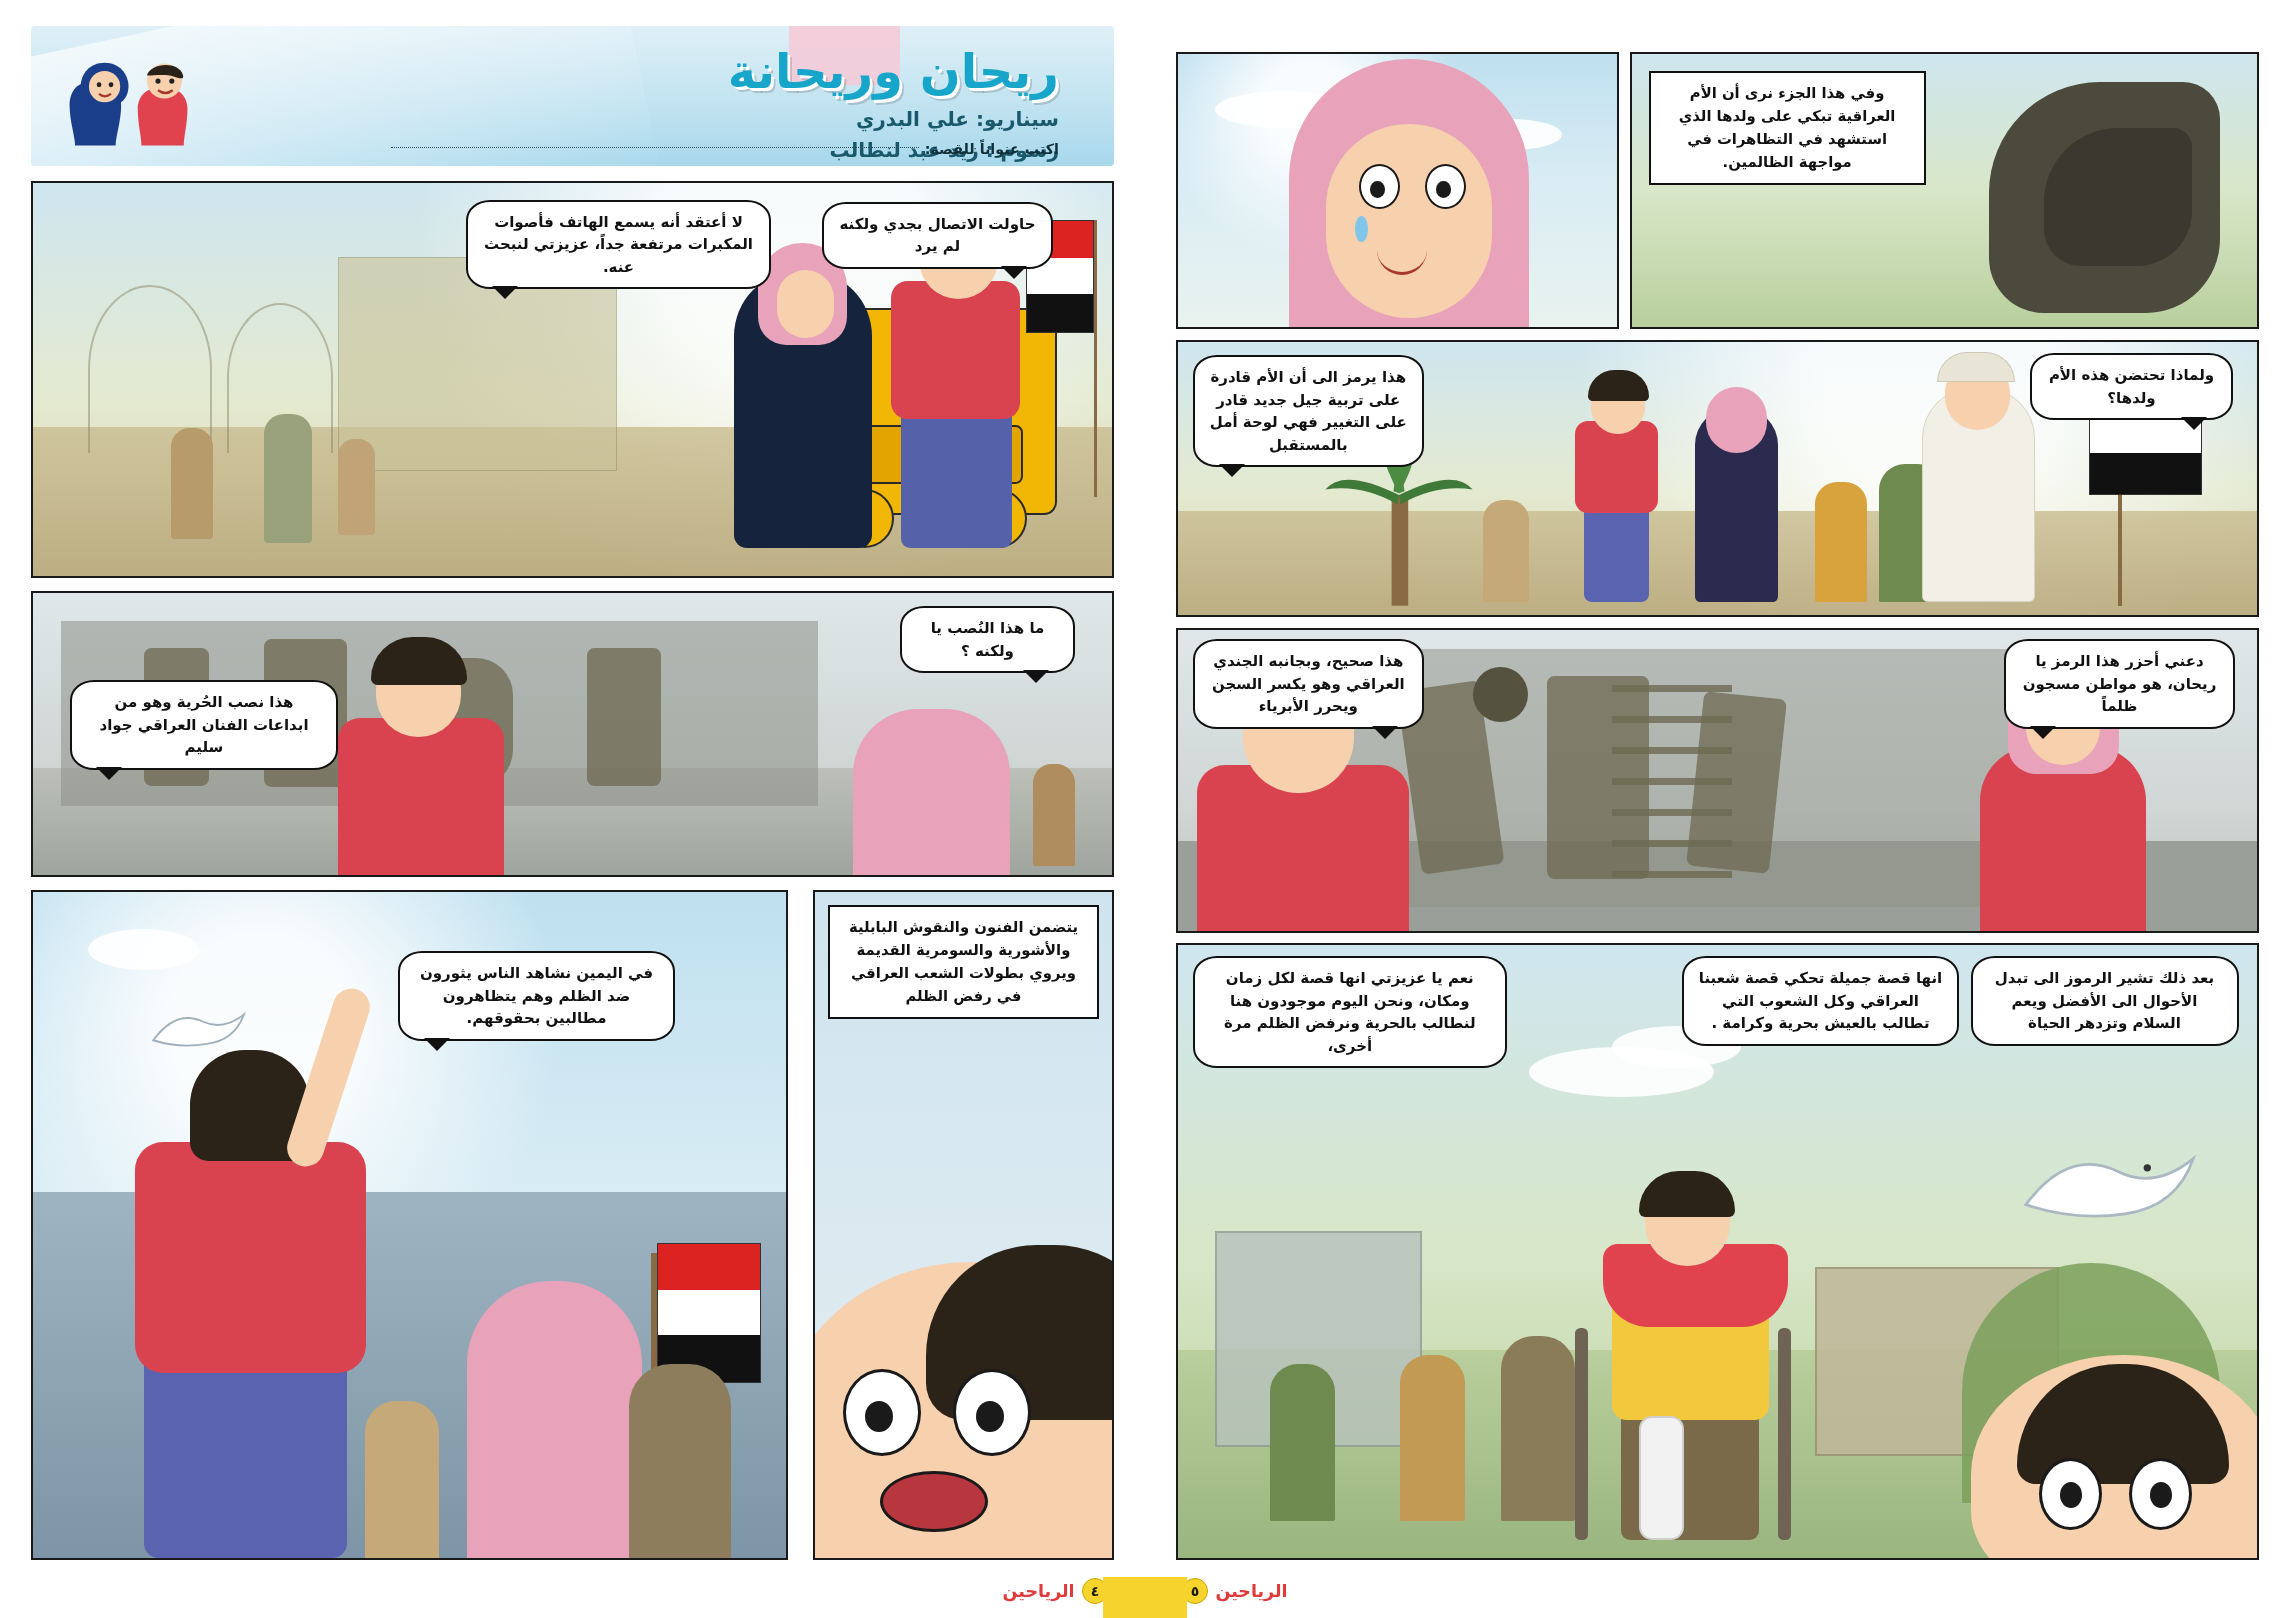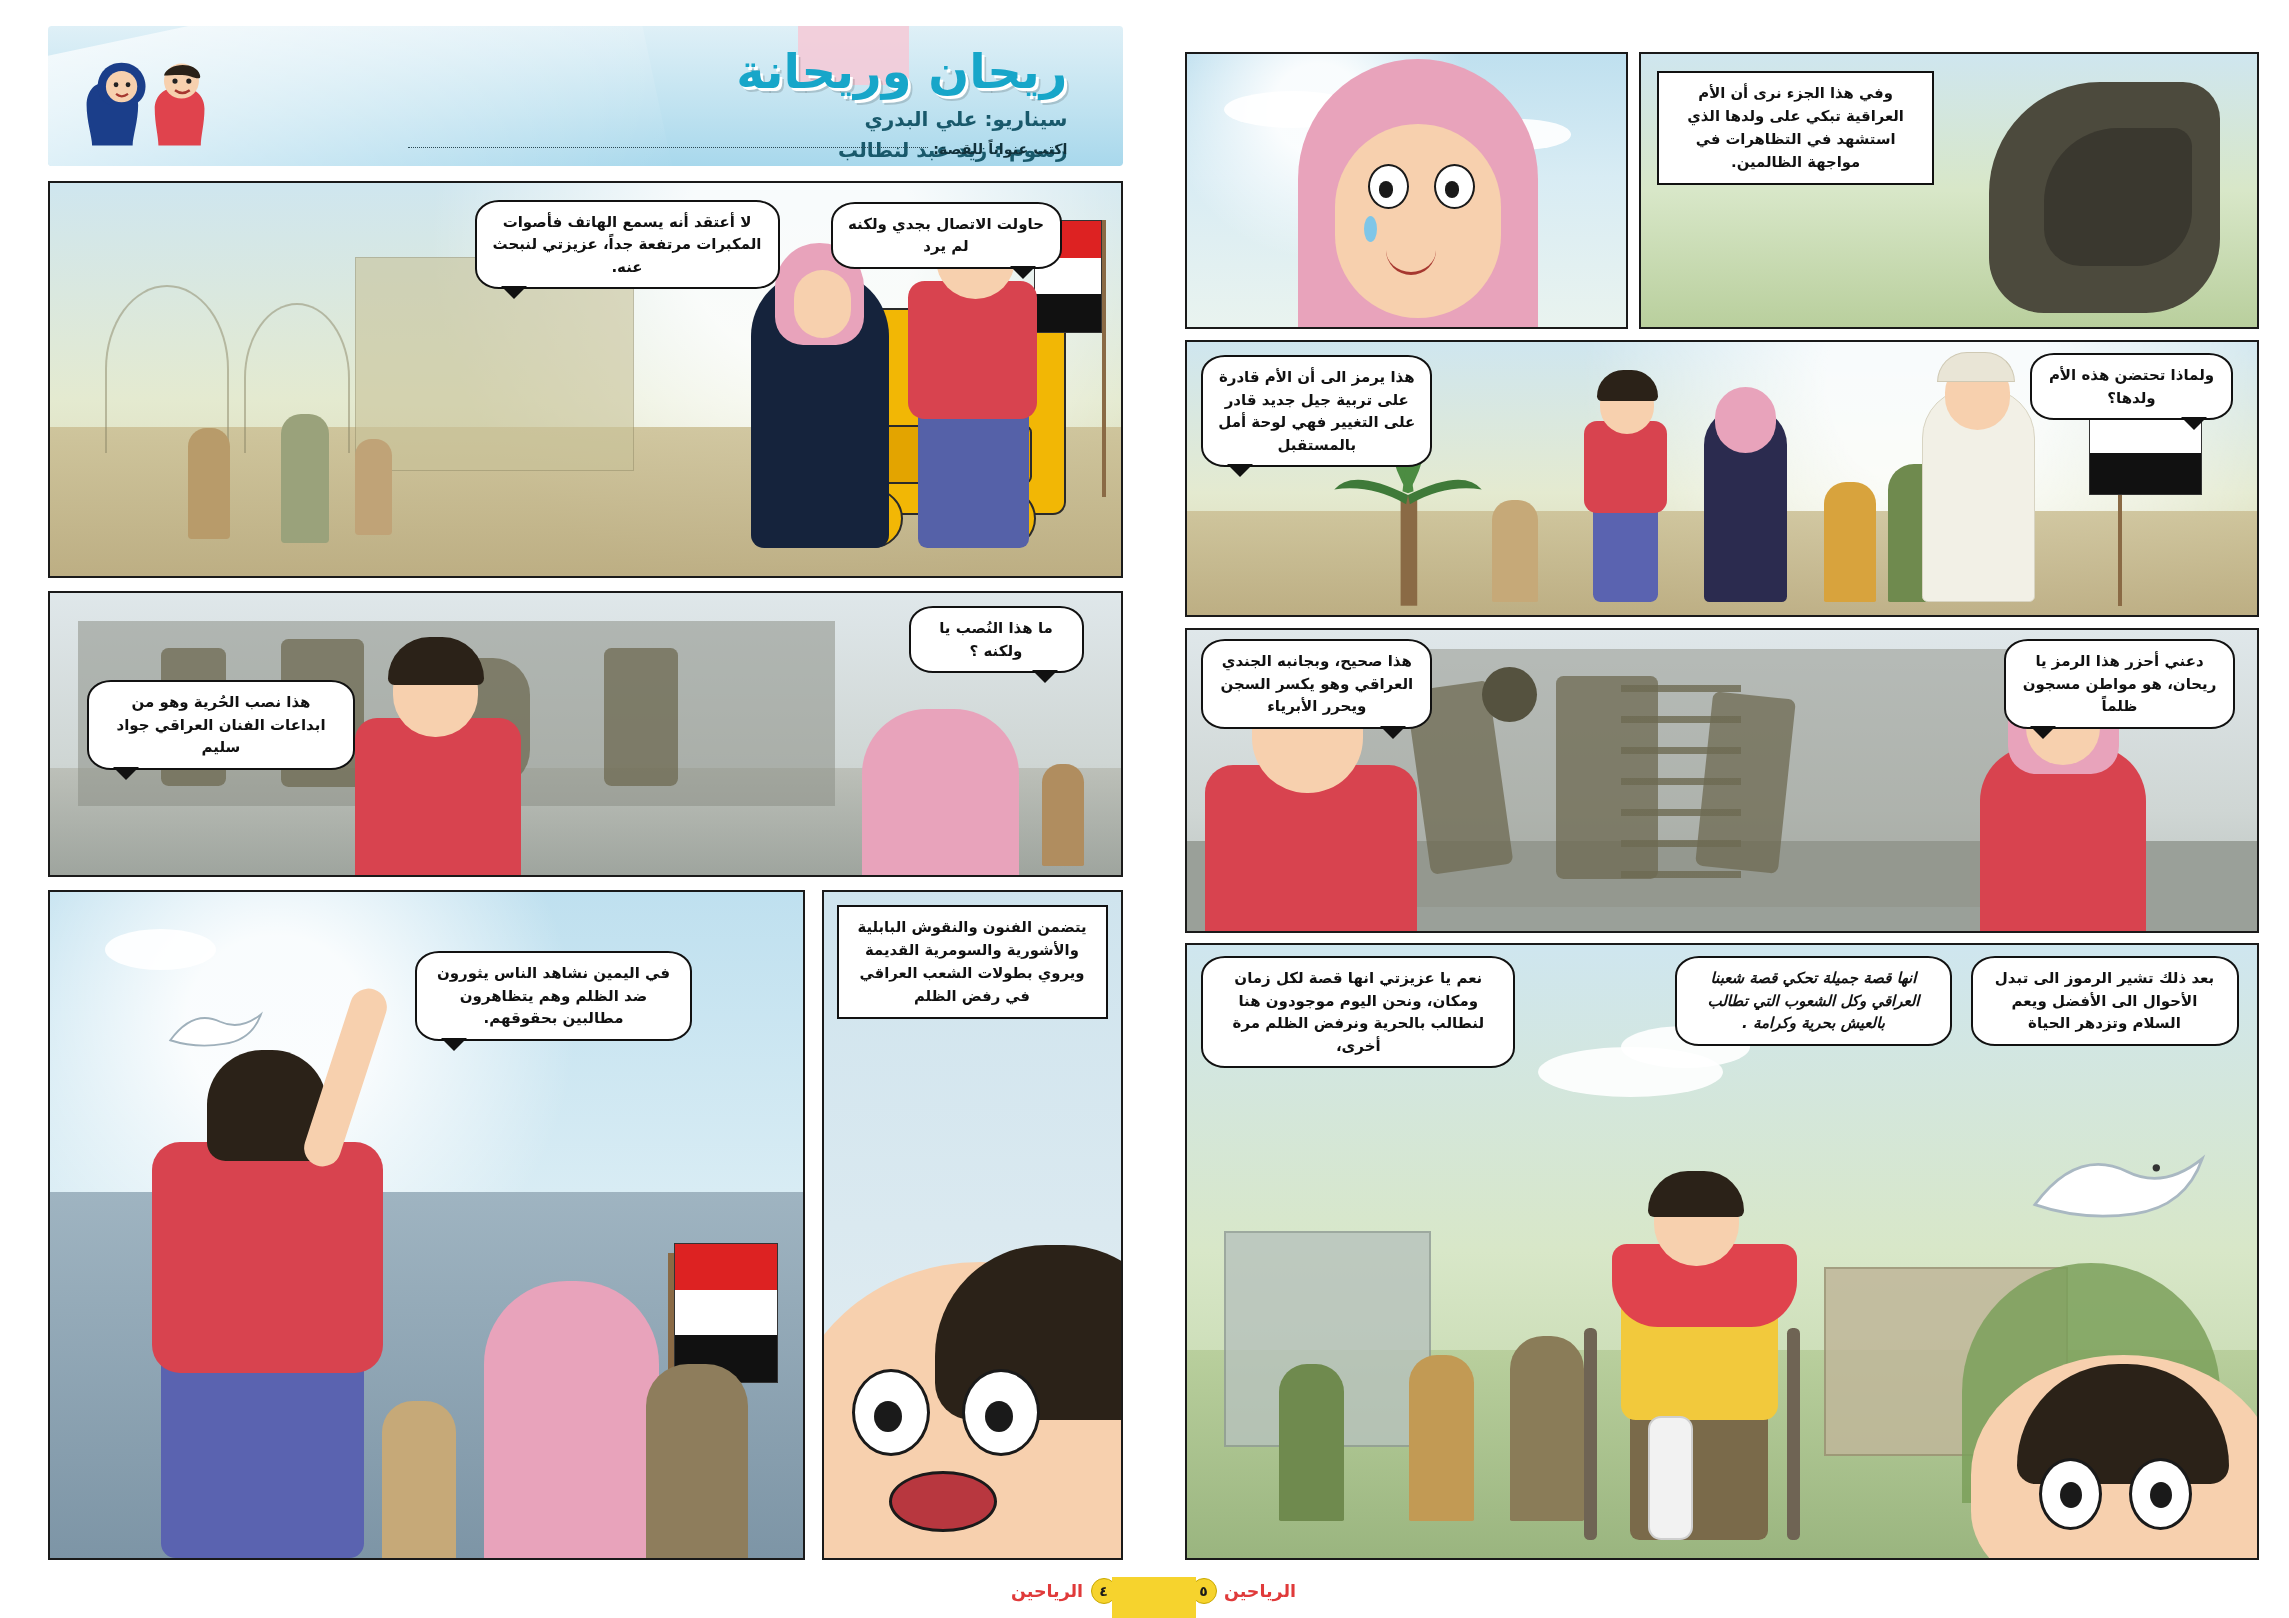--- a/index.html
+++ b/index.html
@@ -7,21 +7,20 @@
     width:2290px;height:1619px;
     background:#ffffff;
     font-family:"DejaVu Sans", sans-serif;
     overflow:hidden;
     position:relative;
   }
   .page{
     position:absolute;inset:0;
     display:flex;
     flex-direction:row-reverse; 
-    padding-left:17px;
   }
   .sheet{
     position:relative;
     width:50%;
     height:100%;
     box-sizing:border-box;
     padding:26px 31px 24px 31px;
   }
   .sheet.right{background:#ffffff;}
   .sheet.left{background:#ffffff;}
@@ -441,21 +440,21 @@
       </svg>
 
       <div style="position:absolute;right:-18.5px;bottom:-37px;width:305px;height:240px;background:#f7d0ae;border-radius:50% 50% 35% 35%;"></div>
       <div style="position:absolute;right:28px;bottom:74px;width:212px;height:120px;background:#2b2218;border-radius:102px 102px 18.5px 18.5px;"></div>
       <div style="position:absolute;right:65px;bottom:28px;width:57px;height:66px;background:#fff;border:3.7px solid #1a1a1a;border-radius:50%;"></div>
       <div style="position:absolute;right:155px;bottom:28px;width:57px;height:66px;background:#fff;border:3.7px solid #1a1a1a;border-radius:50%;"></div>
       <div style="position:absolute;right:85px;bottom:50px;width:22px;height:26px;background:#1a1a1a;border-radius:50%;"></div>
       <div style="position:absolute;right:175px;bottom:50px;width:22px;height:26px;background:#1a1a1a;border-radius:50%;"></div>
 
       <div class="bubble" style="right:18.5px;top:11px;width:268px;">بعد ذلك تشير الرموز الى تبدل الأحوال الى الأفضل ويعم السلام وتزدهر الحياة</div>
-      <div class="bubble" style="right:305px;top:11px;width:277px;font-style:italic;">انها قصة جميلة تحكي قصة شعبنا العراقي وكل الشعوب التي تطالب بالعيش بحرية وكرامة .</div>
+      <div class="bubble" style="right:298px;top:11px;width:277px;">انها قصة جميلة تحكي قصة شعبنا العراقي وكل الشعوب التي تطالب بالعيش بحرية وكرامة .</div>
       <div class="bubble" style="left:14.8px;top:11px;width:314px;">نعم يا عزيزتي انها قصة لكل زمان ومكان، ونحن اليوم موجودون هنا لنطالب بالحرية ونرفض الظلم مرة أخرى،</div>
     </div>
 
     <div class="folio right">
       <span class="logo">الرياحين</span>
       <span class="num">٥</span>
     </div>
     <div class="yellow-corner"></div>
   </div>
 </div>

